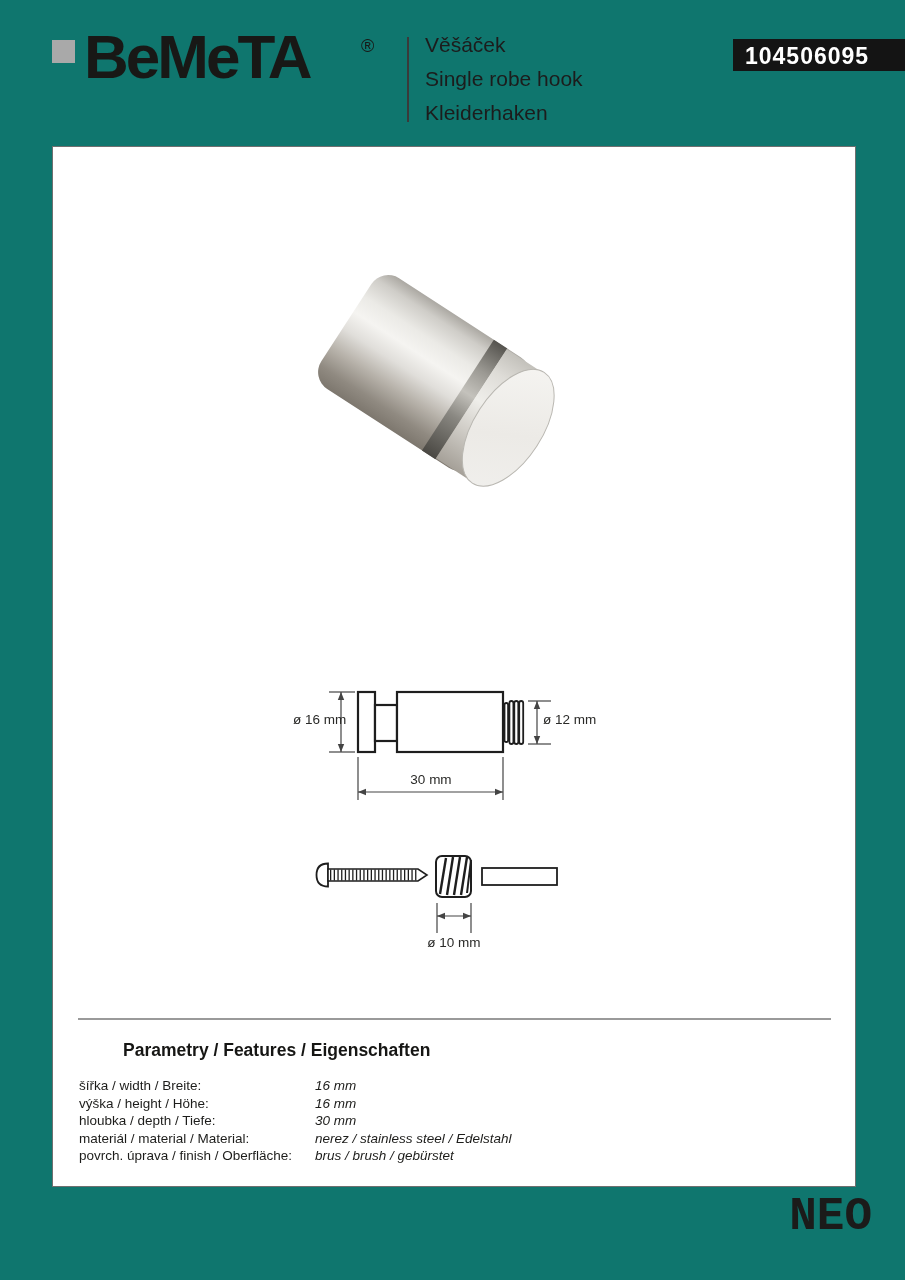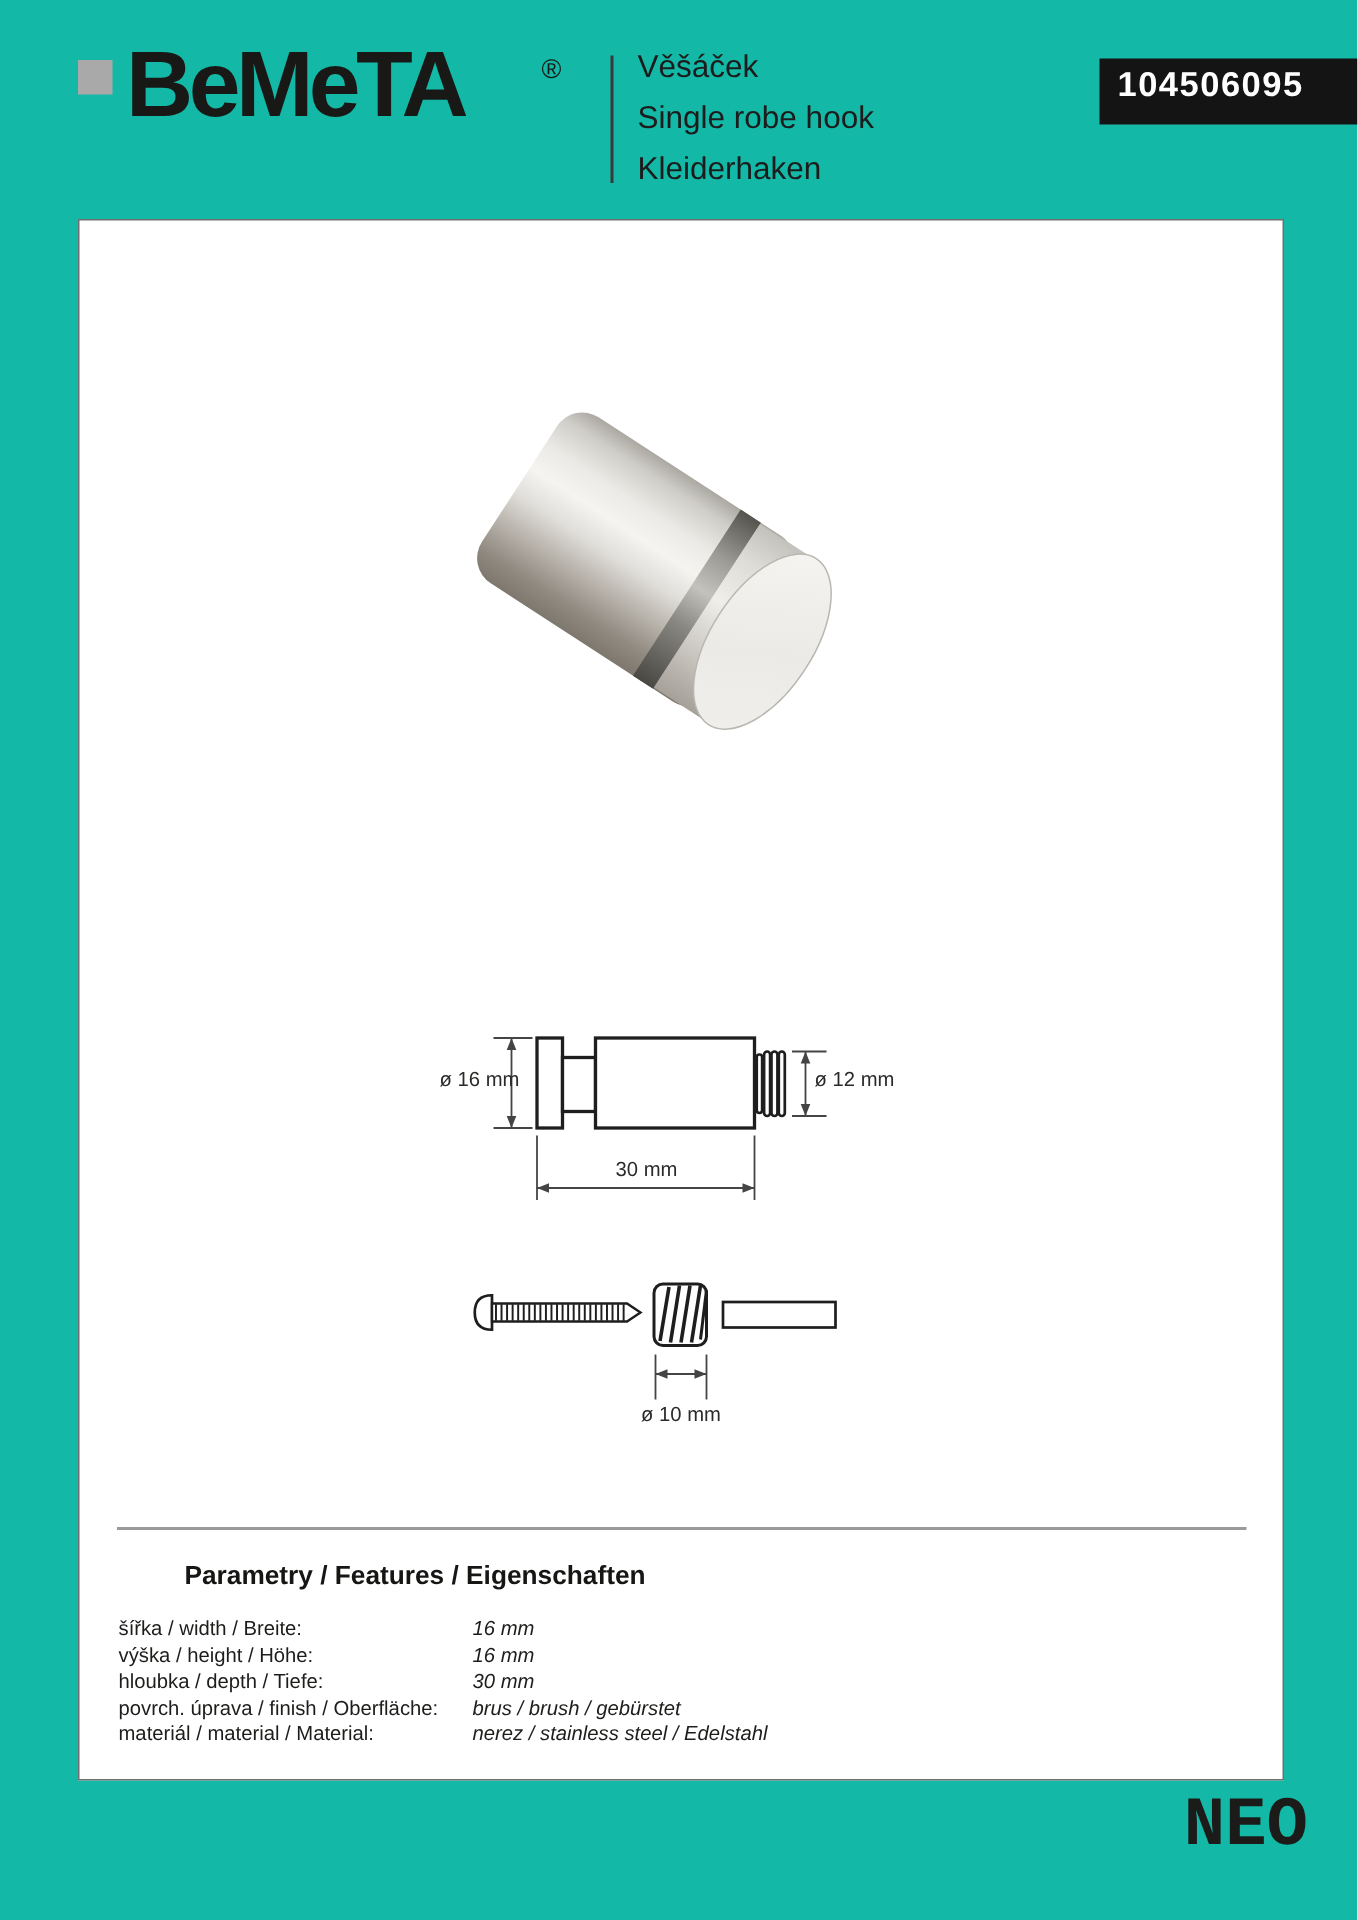--- a/index.html
+++ b/index.html
@@ -1,27 +1,27 @@
 <!DOCTYPE html>
 <html><head>
 <meta charset="utf-8">
 <style>
   html,body{margin:0;padding:0;background:#ffffff;}
-  #page{position:relative;width:905px;height:1280px;background:#14b8a6;overflow:hidden;
+  #page{position:relative;width:905px;height:1280px;background:#0f766e;overflow:hidden;
         font-family:"Liberation Sans","DejaVu Sans",sans-serif;color:#1d1d1b;}
 
   
   .logo-square{position:absolute;left:52px;top:40px;width:23px;height:23px;background:#a9a9a9;}
   .brand{position:absolute;left:84px;top:26px;font-size:62px;font-weight:700;
          letter-spacing:-3px;color:#181816;line-height:62px;}
   .reg-mark{position:absolute;left:361px;top:36px;font-size:18px;font-weight:400;color:#181816;}
   .header-divider{position:absolute;left:407px;top:37px;width:2px;height:85px;background:#3a3a3a;}
   .titles{position:absolute;left:425px;top:28px;font-size:21px;font-weight:400;
           line-height:34px;color:#1c1c1c;}
-  .code-badge{position:absolute;left:733px;top:39px;width:172px;height:44px;background:#141414;}
+  .code-badge{position:absolute;left:733px;top:39px;width:172px;height:32px;background:#141414;}
   .code-badge span{display:block;padding-left:12px;line-height:34px;color:#ffffff;
                    font-size:23px;font-weight:700;letter-spacing:1px;}
 
   
   .main-box{position:absolute;left:52px;top:146px;width:804px;height:1041px;
             box-sizing:border-box;border:1px solid #6f6f6f;background:#ffffff;}
 
   .photo-wrap{position:absolute;left:292px;top:260px;width:310px;height:255px;}
   .drawing-side{position:absolute;left:285px;top:680px;width:320px;height:125px;}
   .drawing-mount{position:absolute;left:300px;top:848px;width:270px;height:105px;}
@@ -188,24 +188,24 @@
     </div>
     <div class="param-row">
       <span class="param-label">výška / height / Höhe:</span>
       <span class="param-value">16 mm</span>
     </div>
     <div class="param-row">
       <span class="param-label">hloubka / depth / Tiefe:</span>
       <span class="param-value">30 mm</span>
     </div>
     <div class="param-row">
+      <span class="param-label">materiál / material / Material:</span>
+      <span class="param-value">nerez / stainless steel / Edelstahl</span>
+    </div>
+    <div class="param-row">
       <span class="param-label">povrch. úprava / finish / Oberfläche:</span>
       <span class="param-value">brus / brush / gebürstet</span>
     </div>
-    <div class="param-row">
-      <span class="param-label">materiál / material / Material:</span>
-      <span class="param-value">nerez / stainless steel / Edelstahl</span>
-    </div>
   </div>
 
   <div class="series">NEO</div>
 
 </div>
 
 </body></html>

